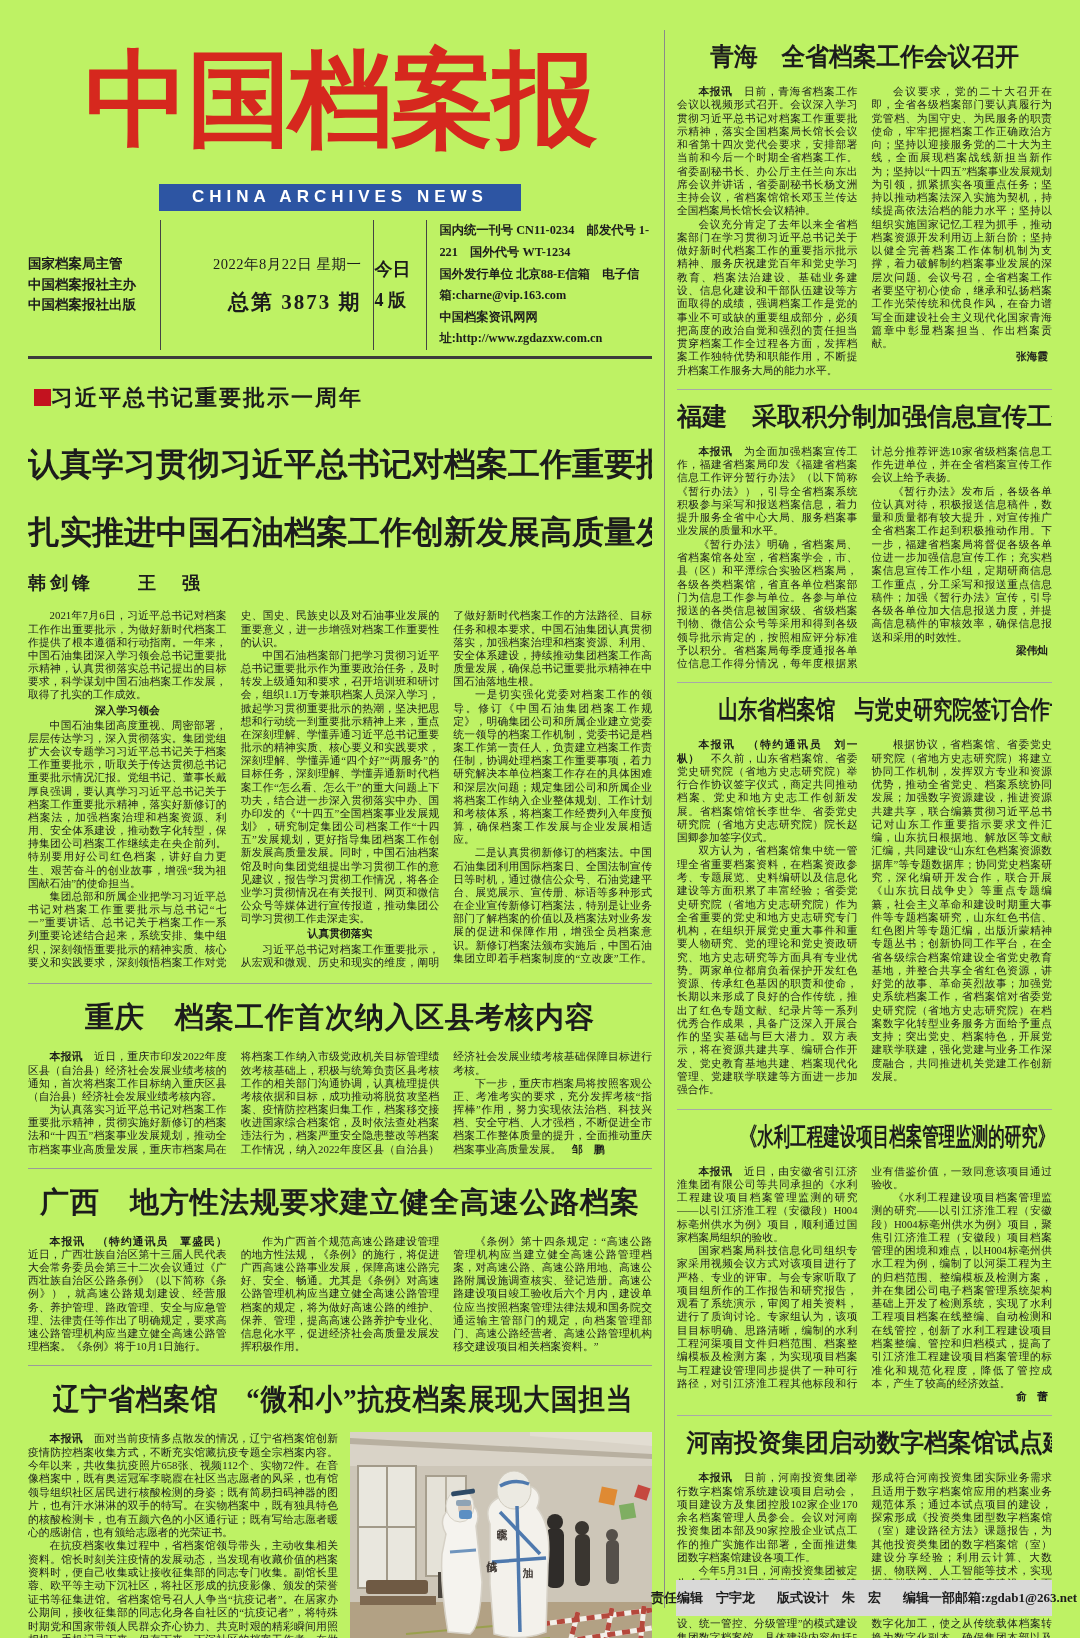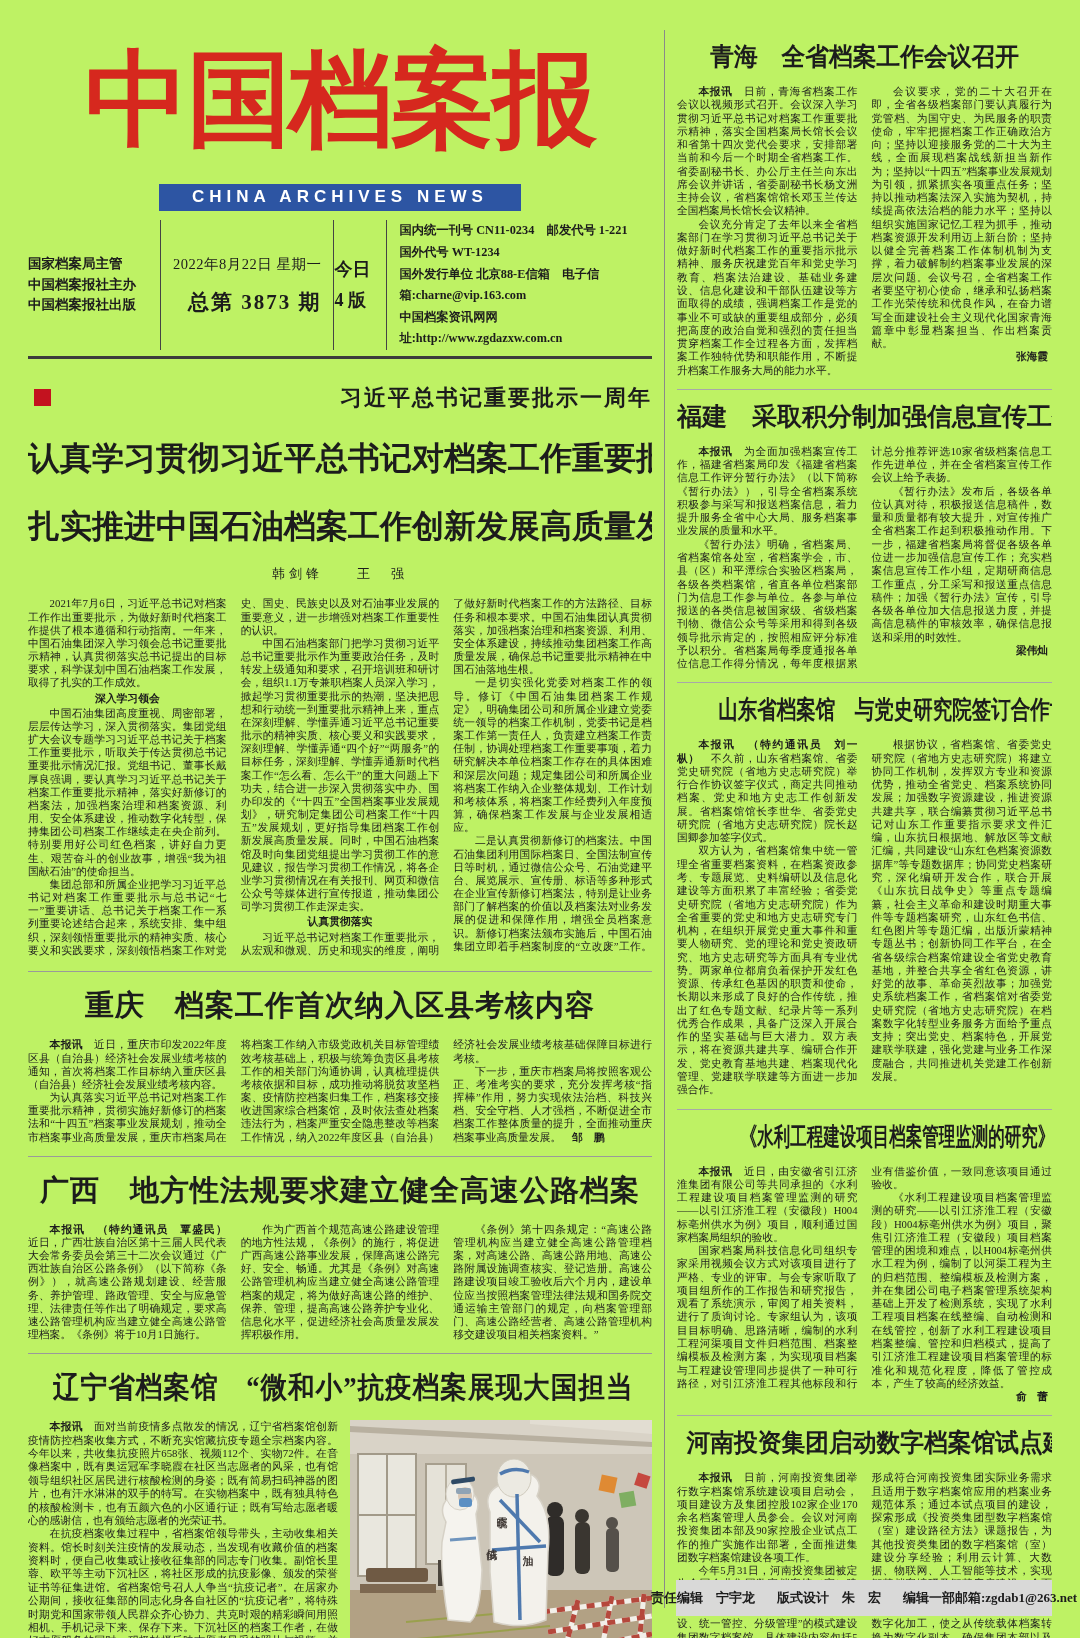--- a/index.html
+++ b/index.html
@@ -14,36 +14,36 @@
   .mast-title{font-size:104px;font-weight:bold;color:#d6281e;text-align:center;
               line-height:1.62;letter-spacing:-2px;font-family:"Liberation Serif",serif;}
   .mast-banner{width:362px;margin:0 auto;background:#2d55a3;color:#fff;text-align:center;
                font-family:"Liberation Sans","DejaVu Sans",sans-serif;font-weight:bold;
                font-size:17px;letter-spacing:5px;padding:3px 0 4px 0;}
   .pub-row{display:flex;align-items:stretch;margin-top:9px;}
   .pub-publisher{width:132px;font-weight:bold;font-size:13.5px;line-height:1.55;
                  display:flex;flex-direction:column;justify-content:center;}
   .pub-datebox{border-left:1.5px solid #444;border-right:1.5px solid #444;padding:4px 12px;
                text-align:center;display:flex;flex-direction:column;justify-content:center;}
-  .pub-date{font-size:14.5px;letter-spacing:.5px;}
+  .pub-date{font-size:14.5px;letter-spacing:.5px;margin-left:40px;}
   .pub-issue{font-size:21px;font-weight:bold;letter-spacing:2px;margin-top:14px;text-align:right;}
   .pub-todaybox{border-right:1.5px solid #444;width:52px;text-align:left;font-weight:bold;
                 font-size:18px;line-height:1.7;display:flex;flex-direction:column;justify-content:center;}
   .pub-info{flex:1;padding-left:12px;font-size:12.3px;line-height:1.75;display:flex;
             flex-direction:column;justify-content:center;font-weight:600;}
   .thick-rule{height:3px;background:#3c3c3c;margin-top:6px;}
 
   
-  .kicker{display:flex;align-items:center;gap:0;margin:24px 0 14px 6px;justify-content:space-between;}
+  .kicker{display:flex;align-items:center;gap:0;margin:24px 0 20px 6px;}
   .red-sq{width:17px;height:17px;background:#c3121f;flex:0 0 17px;}
   .kicker-text{font-family:"Liberation Sans","DejaVu Sans",sans-serif;font-weight:bold;
                font-size:22px;letter-spacing:2px;}
   .lead-h{text-align:left;font-weight:900;font-size:32px;line-height:1.95;margin:6px 0 2px 0;
           letter-spacing:0;white-space:nowrap;}
-  .byline{text-align:center;font-size:13px;font-weight:normal;letter-spacing:4px;margin:8px 0 14px 0;}
+  .byline{text-align:left;font-size:18px;font-weight:bold;letter-spacing:4px;margin:8px 0 14px 0;}
   .body-cols3{column-count:3;column-gap:14px;text-align:justify;font-size:10.8px;line-height:1.22;}
   .lead-body{height:362px;overflow:hidden;}
   p.bp{margin:0;text-indent:2em;}
   p.subhead{margin:2px 0;text-align:center;font-weight:bold;text-indent:0;}
   .tag{font-weight:bold;}
   p.author-line{margin:0;text-align:right;font-weight:bold;padding-right:4px;}
 
   .hr-sep{border-top:1px solid #9a9a9a;margin:12px 0 2px 0;}
 
   

